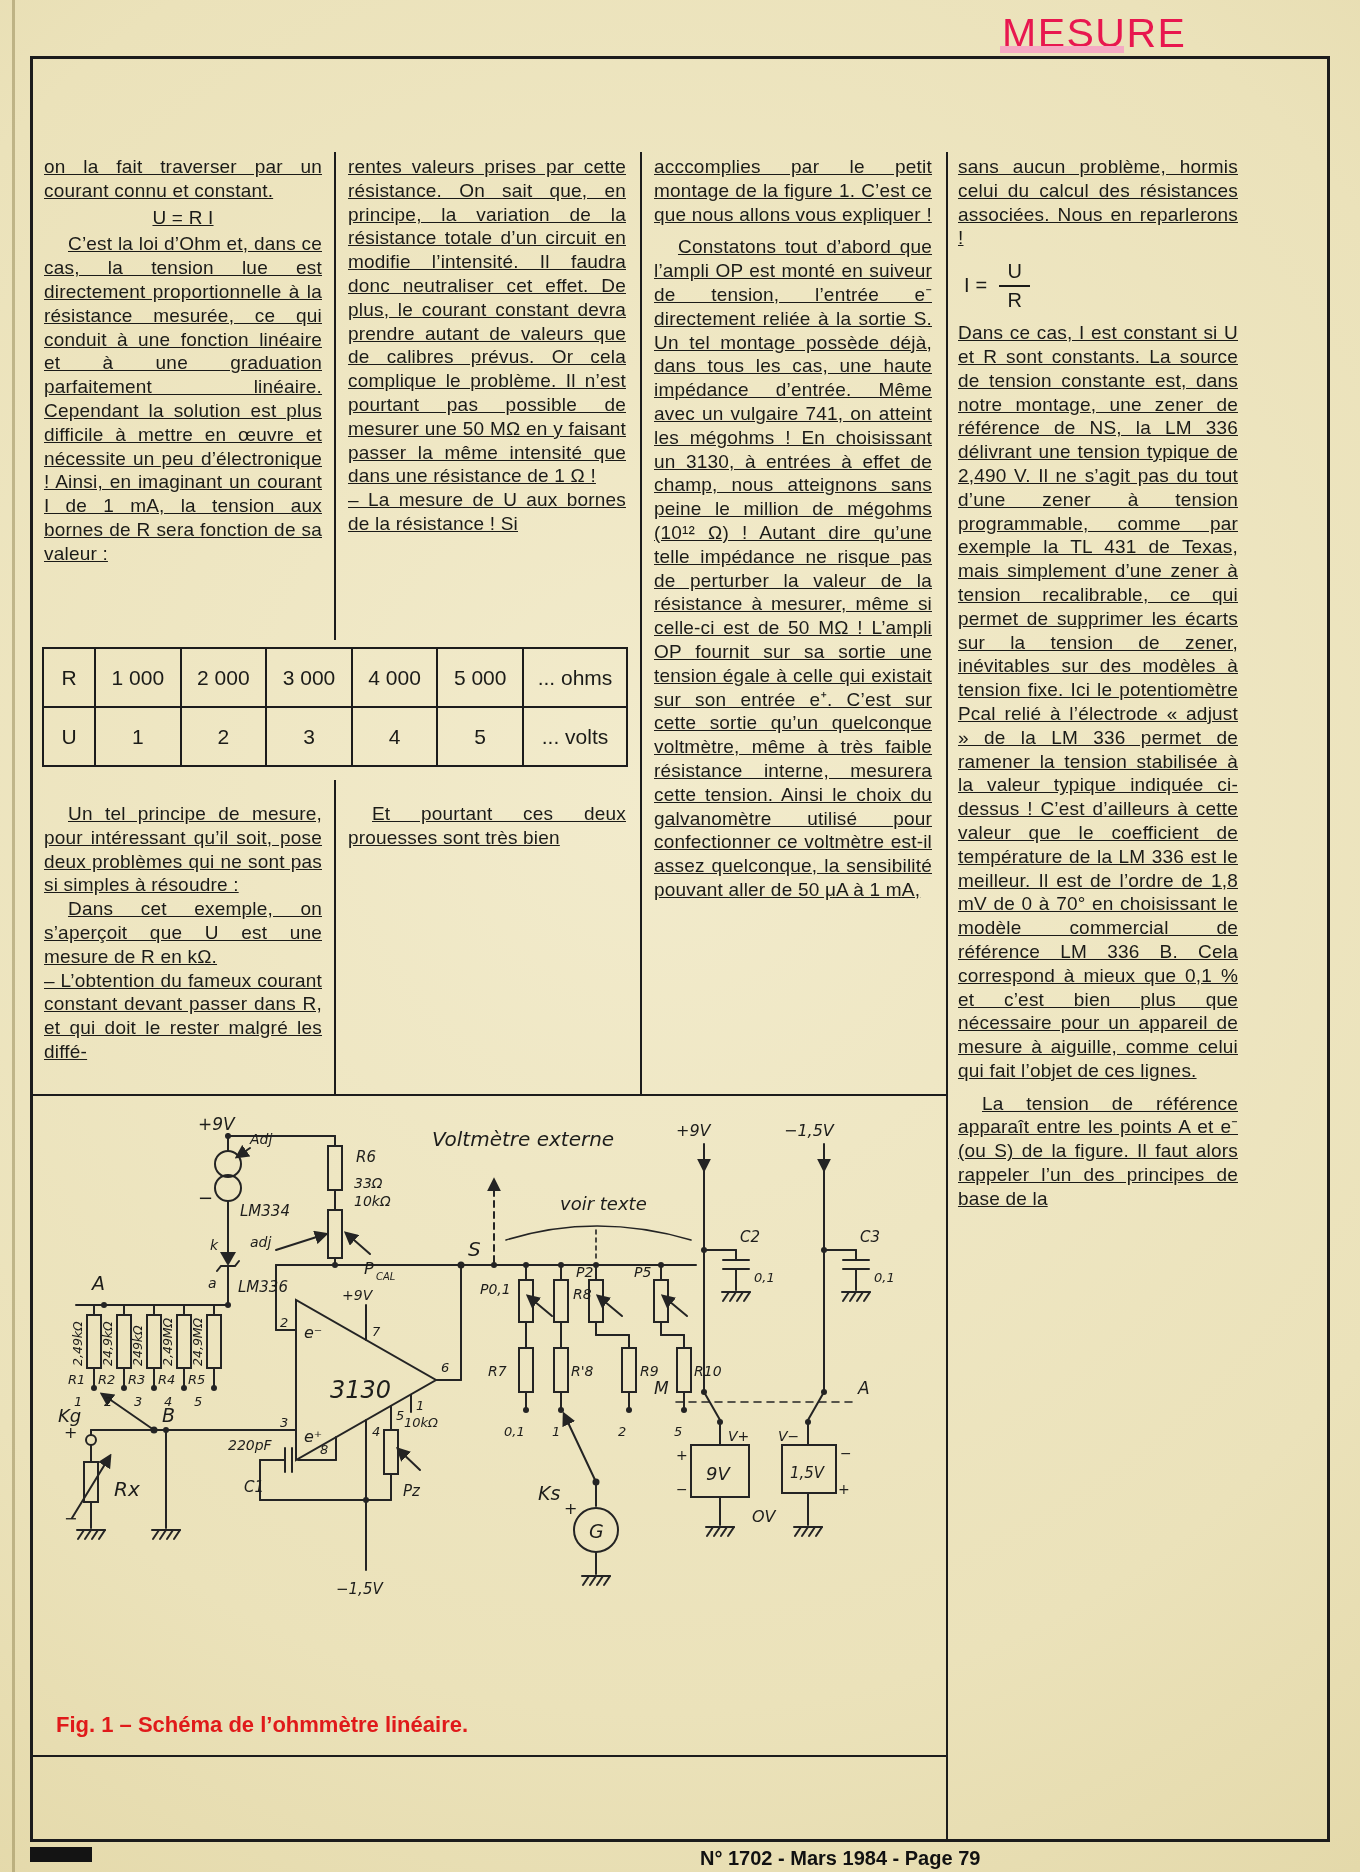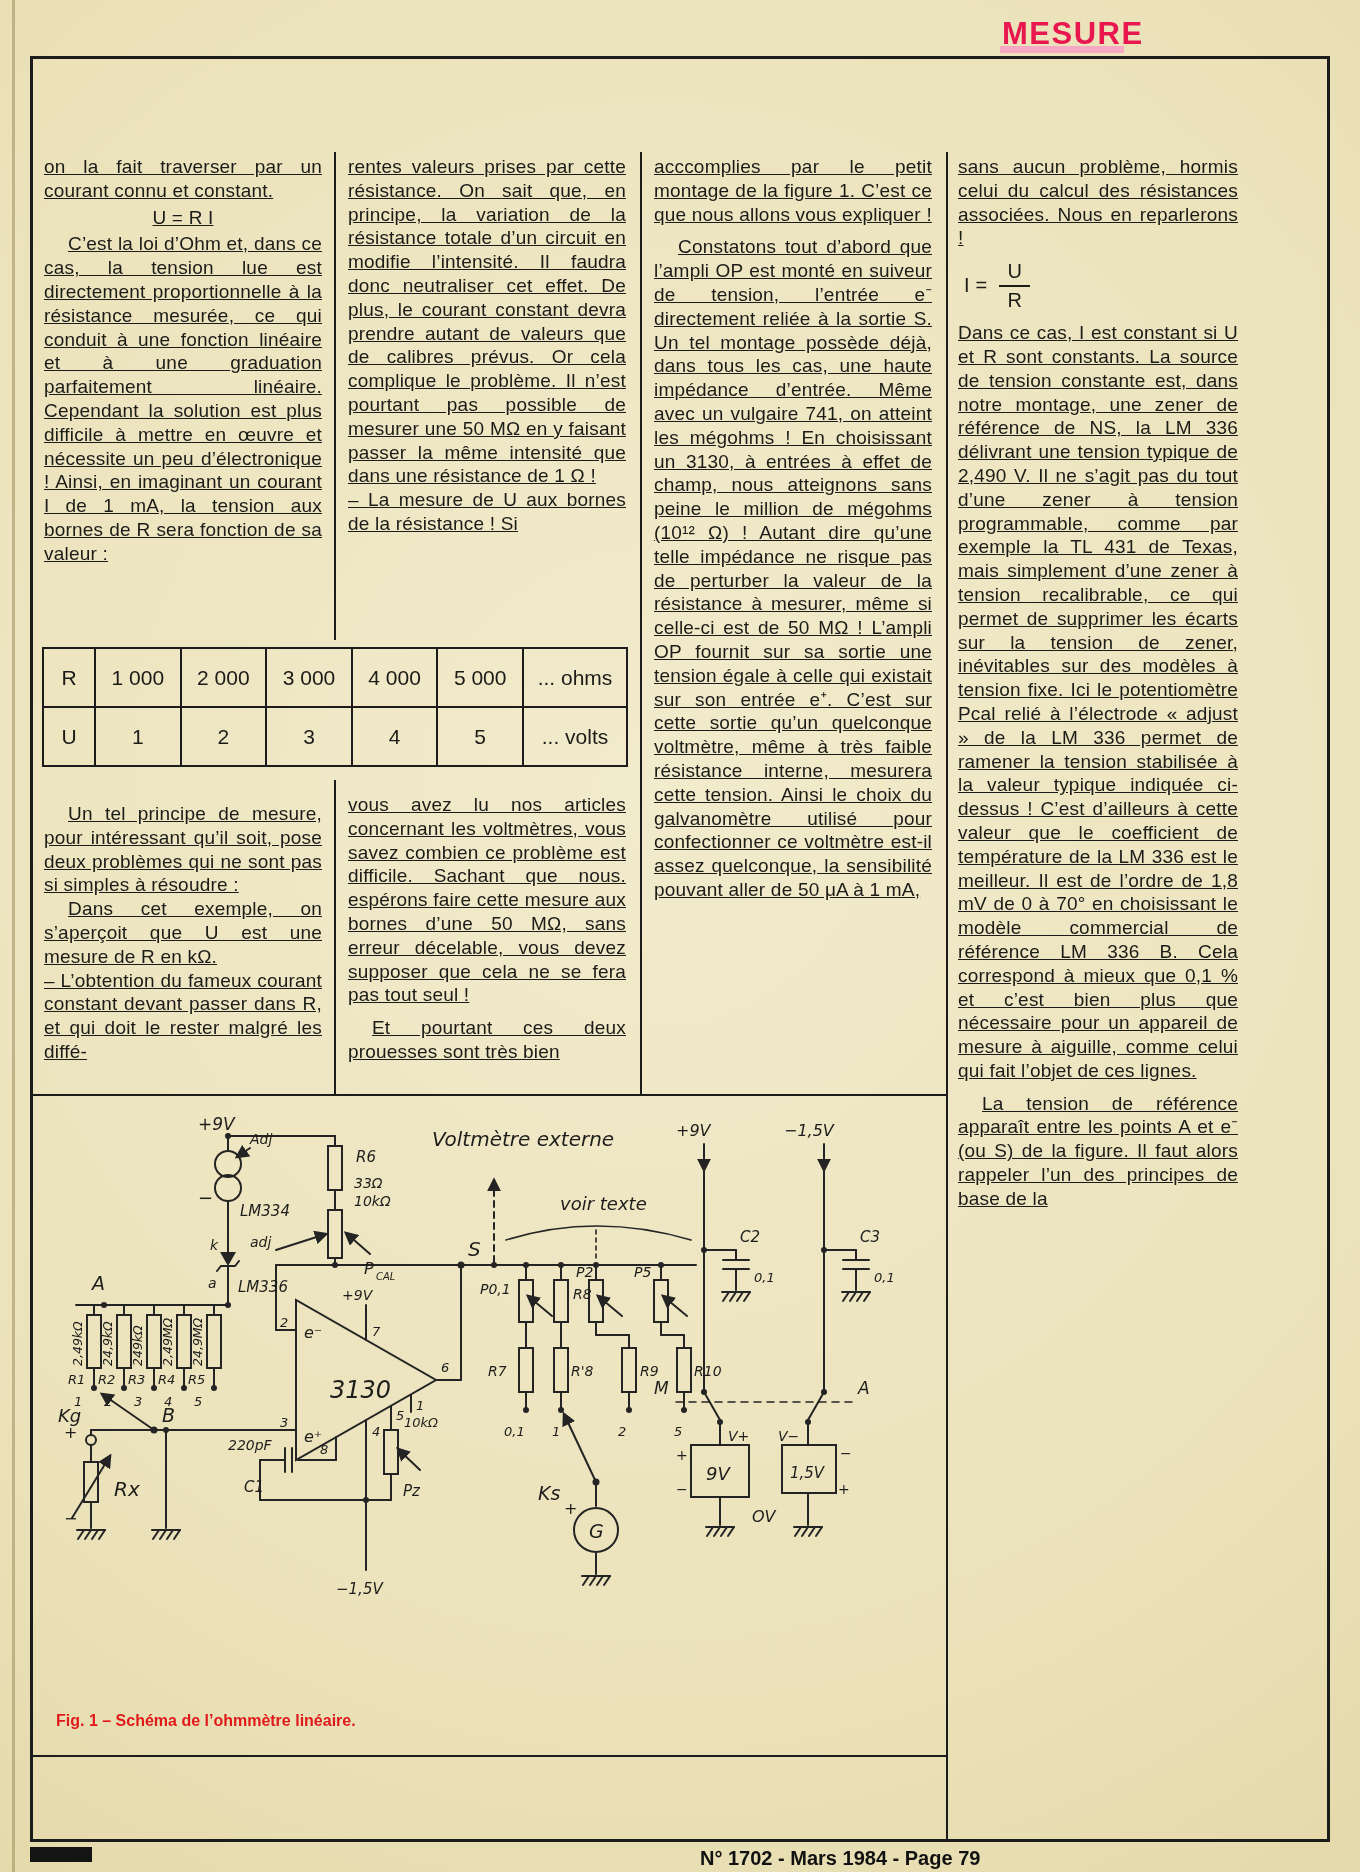--- a/index.html
+++ b/index.html
@@ -4,21 +4,21 @@
 <style>
   * { margin:0; padding:0; box-sizing:border-box; }
   html,body { width:1360px; height:1872px; overflow:hidden; }
   body { position:relative; font-family:"Liberation Sans",sans-serif; background:#0b0b0b; }
   .page { position:absolute; inset:0;
     background: radial-gradient(120% 90% at 48% 42%, #f2ebcc 0%, #ebe2ba 55%, #ddd09a 100%);
     color:#1b1b18; }
   .edge-line { position:absolute; left:12px; top:0; width:3px; height:100%;
     background:#8a7d4a; opacity:.45; }
   .header-title { position:absolute; left:1002px; top:10px; width:200px;
-    font-size:31px; font-weight:bold; letter-spacing:1.5px; color:#e8174f;margin-top:6px; }
+    font-size:41px; font-weight:normal; letter-spacing:1.5px; color:#e8174f; }
   .header-underline { position:absolute; left:1000px; top:46px; width:124px; height:7px;
     background:#f5a9c3; }
   .frame { position:absolute; left:30px; top:56px; width:1300px; height:1786px;
     border:3px solid #1c1c1c; }
   .sep { position:absolute; width:2px; background:#1c1c1c; }
   .hline { position:absolute; height:2px; background:#1c1c1c; }
   .col { position:absolute; font-size:19px; line-height:23.8px; letter-spacing:.2px;
     text-align:justify; color:#1b1b18; overflow:hidden; }
   .para { margin:0;text-decoration:underline; }
   .para.ind { text-indent:24px; }
@@ -27,21 +27,21 @@
   .values-table { position:absolute; left:42px; top:647px; width:586px;
     border-collapse:collapse; }
   .values-table td { border:2.5px solid #1c1c1c; height:59px; text-align:center;
     vertical-align:middle; font-size:21px; color:#1b1b18; }
   .values-table td:first-child { width:52px; }
   .values-table td:last-child { width:104px; }
   .frac-row { display:flex; align-items:center; gap:12px; margin:10px 0 8px 6px; font-size:20px; }
   .frac { display:inline-block; text-align:center; line-height:1.15; }
   .frac .num { display:block; padding:0 8px 2px; border-bottom:2px solid #1b1b18; }
   .frac .den { display:block; padding-top:2px; }
-  .fig-caption { position:absolute; left:56px; top:1712px; font-size:16px; font-weight:bold;
+  .fig-caption { position:absolute; left:56px; top:1712px; font-size:22px; font-weight:bold;
     color:#e01a1a; }
   .footer { position:absolute; left:700px; top:1847px; width:600px; 
     font-size:20px; font-weight:bold; color:#111; }
   .reg-mark { position:absolute; left:30px; top:1847px; width:62px; height:15px; background:#141414; }
   .schematic { position:absolute; left:36px; top:1100px; }
   .schematic .w { stroke:#242424; stroke-width:2; fill:none; stroke-linecap:round; }
   .schematic .dot { fill:#242424; stroke:none; }
   .schematic .lb text { font-family:"DejaVu Sans",sans-serif; font-style:italic;
     fill:#1d1d1b; stroke:none; }
 </style>
@@ -95,21 +95,20 @@
   </tbody>
     </table>
 
   <div class="col" style="left:44px; top:793px; width:278px; height:300px;">
     <p class="para ind sp">Un tel principe de mesure, pour intéressant qu’il soit, pose deux problèmes qui ne sont pas si simples à résoudre :</p>
     <p class="para ind">Dans cet exemple, on s’aperçoit que U est une mesure de R en kΩ.</p>
     <p class="para">– L’obtention du fameux courant constant devant passer dans R, et qui doit le rester malgré les diffé-</p>
   </div>
 
   <div class="col" style="left:348px; top:793px; width:278px; height:300px;">
-    <p class="para">vous avez lu nos articles concernant les voltmètres, vous savez combien ce problème est difficile. Sachant que nous. espérons faire cette mesure aux bornes d’une 50 MΩ, sans erreur décelable, vous devez supposer que cela ne se fera pas tout seul !</p>
     <p class="para ind sp">Et pourtant ces deux prouesses sont très bien</p>
   </div>
 
   <div class="col" style="left:654px; top:155px; width:278px; height:935px;">
     <p class="para">acccomplies par le petit montage de la figure 1. C’est ce que nous allons vous expliquer !</p>
     <p class="para ind sp">Constatons tout d’abord que l’ampli OP est monté en suiveur de tension, l’entrée e⁻ directement reliée à la sortie S. Un tel montage possède déjà, dans tous les cas, une haute impédance d’entrée. Même avec un vulgaire 741, on atteint les mégohms ! En choisissant un 3130, à entrées à effet de champ, nous atteignons sans peine le million de mégohms (10¹² Ω) ! Autant dire qu’une telle impédance ne risque pas de perturber la valeur de la résistance à mesurer, même si celle-ci est de 50 MΩ ! L’ampli OP fournit sur sa sortie une tension égale à celle qui existait sur son entrée e⁺. C’est sur cette sortie qu’un quelconque voltmètre, même à très faible résistance interne, mesurera cette tension. Ainsi le choix du galvanomètre utilisé pour confectionner ce voltmètre est-il assez quelconque, la sensibilité pouvant aller de 50 μA à 1 mA,</p>
   </div>
 
   <div class="col" style="left:958px; top:155px; width:280px; height:1655px;">
     <p class="para">sans aucun problème, hormis celui du calcul des résistances associées. Nous en reparlerons !</p>

